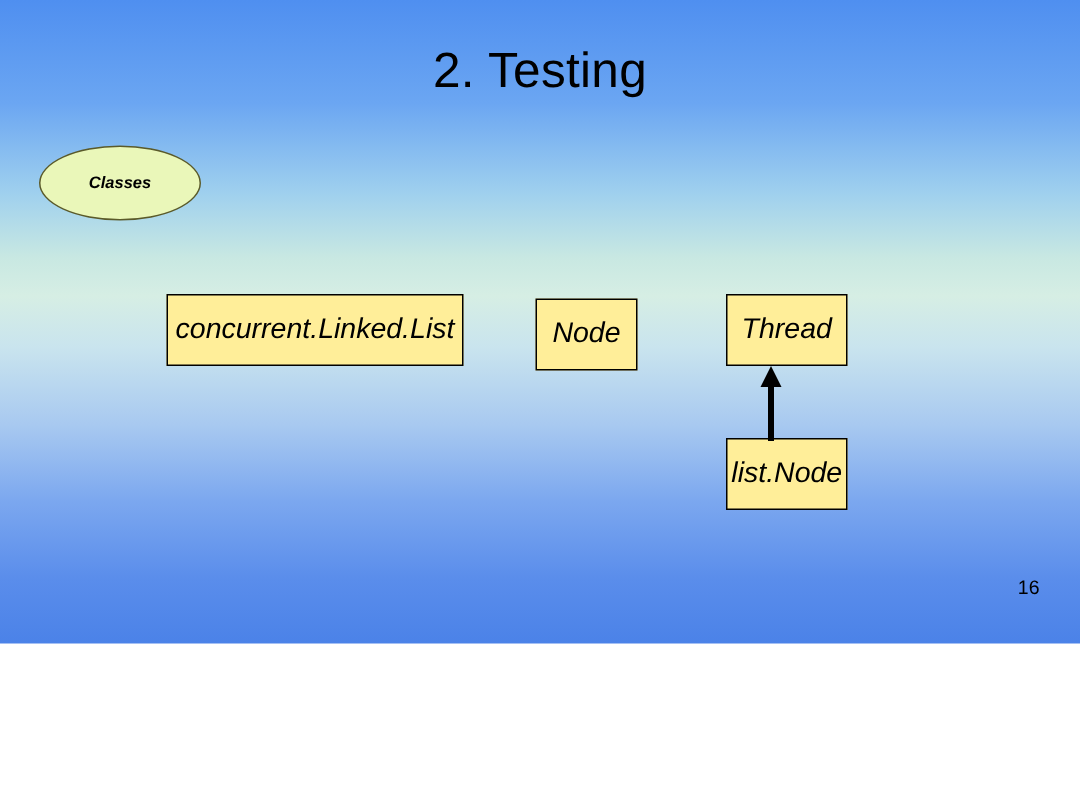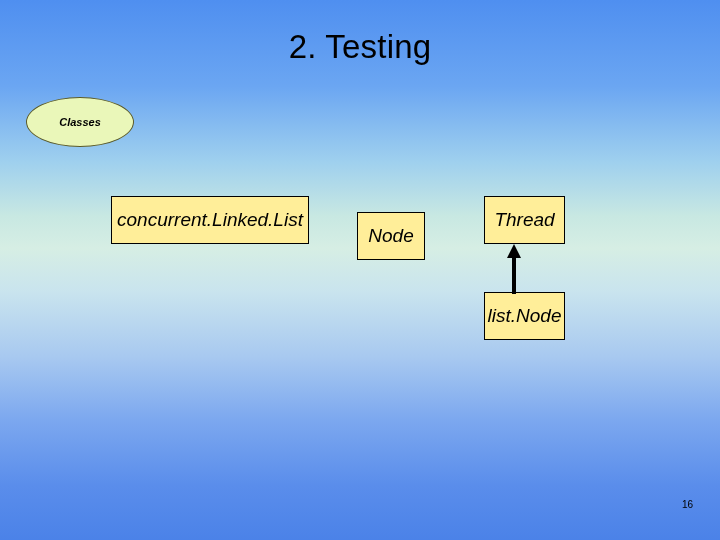--- a/index.html
+++ b/index.html
@@ -8,21 +8,21 @@
   }
   body {
     width: 720px;
     height: 540px;
     font-family: "Liberation Sans", sans-serif;
     overflow: hidden;
   }
   #slide {
     position: relative;
     width: 720px;
-    height: 540px;
+    height: 429px;
     background: linear-gradient(to bottom,
         #4f8ff0 0%,
         #6ba6f2 16%,
         #9fd0ee 30%,
         #c8e8e2 40%,
         #d6eee4 46%,
         #c9e4ee 54%,
         #a8c9f0 66%,
         #7ba7ef 78%,
         #5a8deb 90%,
@@ -70,21 +70,21 @@
     text-align: center;
   }
   #box-cll {
     left: 111px;
     top: 196px;
     width: 198px;
     height: 48px;
   }
   #box-node {
     left: 357px;
-    top: 212px;
+    top: 199px;
     width: 68px;
     height: 48px;
   }
   #box-thread {
     left: 484px;
     top: 196px;
     width: 81px;
     height: 48px;
   }
   #box-listuser {
@@ -97,21 +97,21 @@
     position: absolute;
     left: 506px;
     top: 244px;
     width: 16px;
     height: 50px;
   }
   #page-number {
     position: absolute;
     right: 27px;
     bottom: 30px;
-    font-size: 10px;
+    font-size: 13px;
     color: #000000;
   }
 </style>
 </head>
 <body>
 
 <div id="slide">
 
   <div id="title">2. Testing</div>
 

